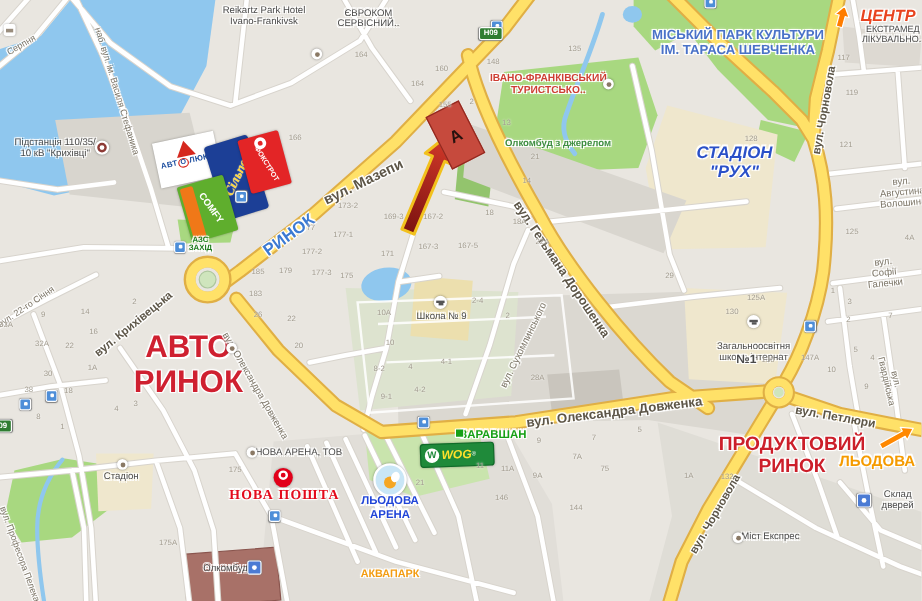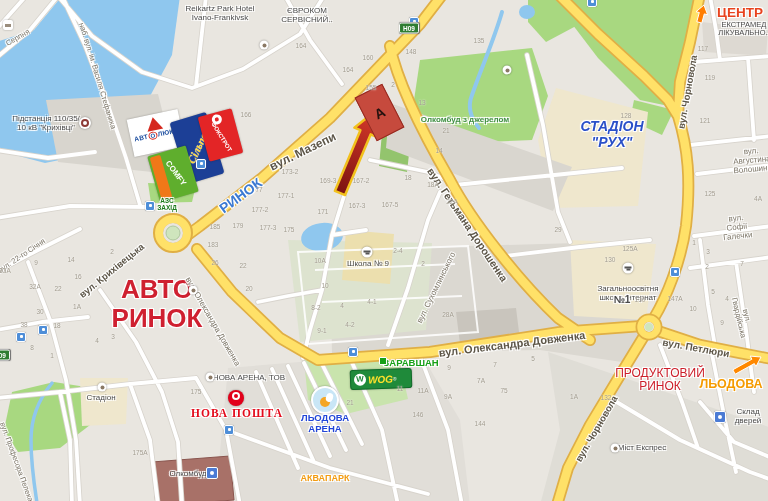--- a/index.html
+++ b/index.html
@@ -162,29 +162,33 @@
   </div>
   <div class="logo" id="lg-np">
       <i></i>
     </div>
   <div class="logo" id="lg-arena">
     <span class="duck"></span>
       <span class="wing"></span>
   </div>
 
   <div id="labels">
+      <div class="lbl area" style="left: 615px; top: 36px; font-size: 11px; color: rgb(74, 114, 200); font-weight: bold; transform: translate(-50%, -50%) rotate(0deg);">МІСЬКИЙ ПАРК КУЛЬТУРИ
+ІМ. ТАРАСА ШЕВЧЕНКА</div>
       <div class="lbl area" style="left: 612px; top: 135px; font-size: 14px; color: rgb(42, 80, 200); font-weight: bold; font-style: italic; transform: translate(-50%, -50%) rotate(0deg);">СТАДІОН
 "РУХ"</div>
       <div class="lbl area" style="left: 157px; top: 304px; font-size: 26px; color: rgb(207, 32, 48); font-weight: bold; transform: translate(-50%, -50%) rotate(0deg);">АВТО
 РИНОК</div>
       <div class="lbl area" style="left: 241px; top: 196px; font-size: 14px; color: rgb(60, 122, 210); font-weight: bold; transform: translate(-50%, -50%) rotate(-36deg);">РИНОК</div>
-      <div class="lbl area" style="left: 660px; top: 380px; font-size: 12px; color: rgb(204, 31, 42); font-weight: normal; transform: translate(-50%, -50%) rotate(0deg);">ПРОДУКТОВИЙ
+      <div class="lbl area" style="left: 660px; top: 380px; font-size: 16px; color: rgb(204, 31, 42); font-weight: bold; transform: translate(-50%, -50%) rotate(0deg);">ПРОДУКТОВИЙ
 РИНОК</div>
       <div class="lbl area" style="left: 731px; top: 384px; font-size: 12.5px; color: rgb(245, 155, 0); font-weight: bold; transform: translate(-50%, -50%) rotate(0deg);">ЛЬОДОВА</div>
-      <div class="lbl area" style="left: 740px; top: 13px; font-size: 13.5px; color: rgb(232, 67, 30); font-weight: bold; transform: translate(-50%, -50%) rotate(0deg);">ЦЕНТР</div>
+      <div class="lbl area" style="left: 740px; top: 13px; font-size: 13.5px; color: rgb(232, 67, 30); font-weight: bold; transform: translate(-50%, -50%) rotate(0deg); font-style: italic;">ЦЕНТР</div>
+      <div class="lbl area" style="left: 457px; top: 70px; font-size: 8.5px; color: rgb(206, 62, 51); font-weight: bold; transform: translate(-50%, -50%) rotate(0deg);">ІВАНО-ФРАНКІВСЬКИЙ
+ТУРИСТСЬКО..</div>
       <div class="lbl area" style="left: 465px; top: 120px; font-size: 8px; color: rgb(62, 142, 65); font-weight: bold; transform: translate(-50%, -50%) rotate(0deg);">Олкомбуд з джерелом</div>
       <div class="lbl area" style="left: 411px; top: 363px; font-size: 9.5px; color: rgb(23, 160, 23); font-weight: bold; transform: translate(-50%, -50%) rotate(0deg);">ЗАРАВШАН</div>
       <div class="lbl area" style="left: 325px; top: 424px; font-size: 9.5px; color: rgb(33, 69, 216); font-weight: bold; transform: translate(-50%, -50%) rotate(0deg);">ЛЬОДОВА
 АРЕНА</div>
       <div class="lbl area" style="left: 325px; top: 438px; font-size: 9px; color: rgb(243, 156, 18); font-weight: bold; transform: translate(-50%, -50%) rotate(0deg); margin-top: 40px;">АКВАПАРК</div>
       <div class="lbl area" style="left: 237px; top: 413px; font-size: 11.5px; color: rgb(227, 11, 28); font-weight: bold; font-family: &quot;Liberation Serif&quot;, serif; letter-spacing: 1px; transform: translate(-50%, -50%) rotate(0deg);">НОВА ПОШТА</div>
       <div class="lbl area" style="left: 167px; top: 204px; font-size: 6.5px; color: rgb(28, 122, 28); font-weight: bold; transform: translate(-50%, -50%) rotate(0deg);">АЗС
 ЗАХІД</div>
       <div class="lbl street" style="left: 303px; top: 152px; font-size: 12px; color: rgb(93, 86, 72); font-weight: bold; transform: translate(-50%, -50%) rotate(-26deg);">вул. Мазепи</div>
       <div class="lbl street" style="left: 467px; top: 225px; font-size: 10.5px; color: rgb(93, 86, 72); font-weight: bold; transform: translate(-50%, -50%) rotate(56deg);">вул. Гетьмана Дорошенка</div>

